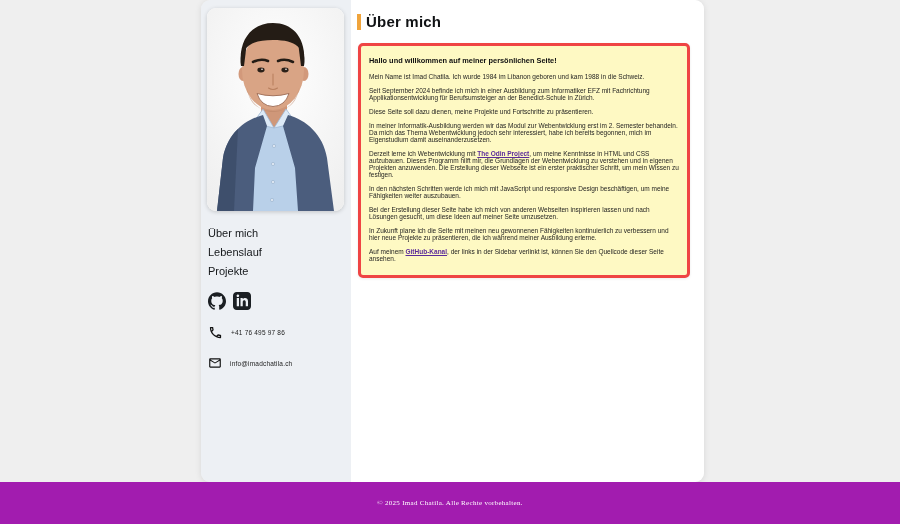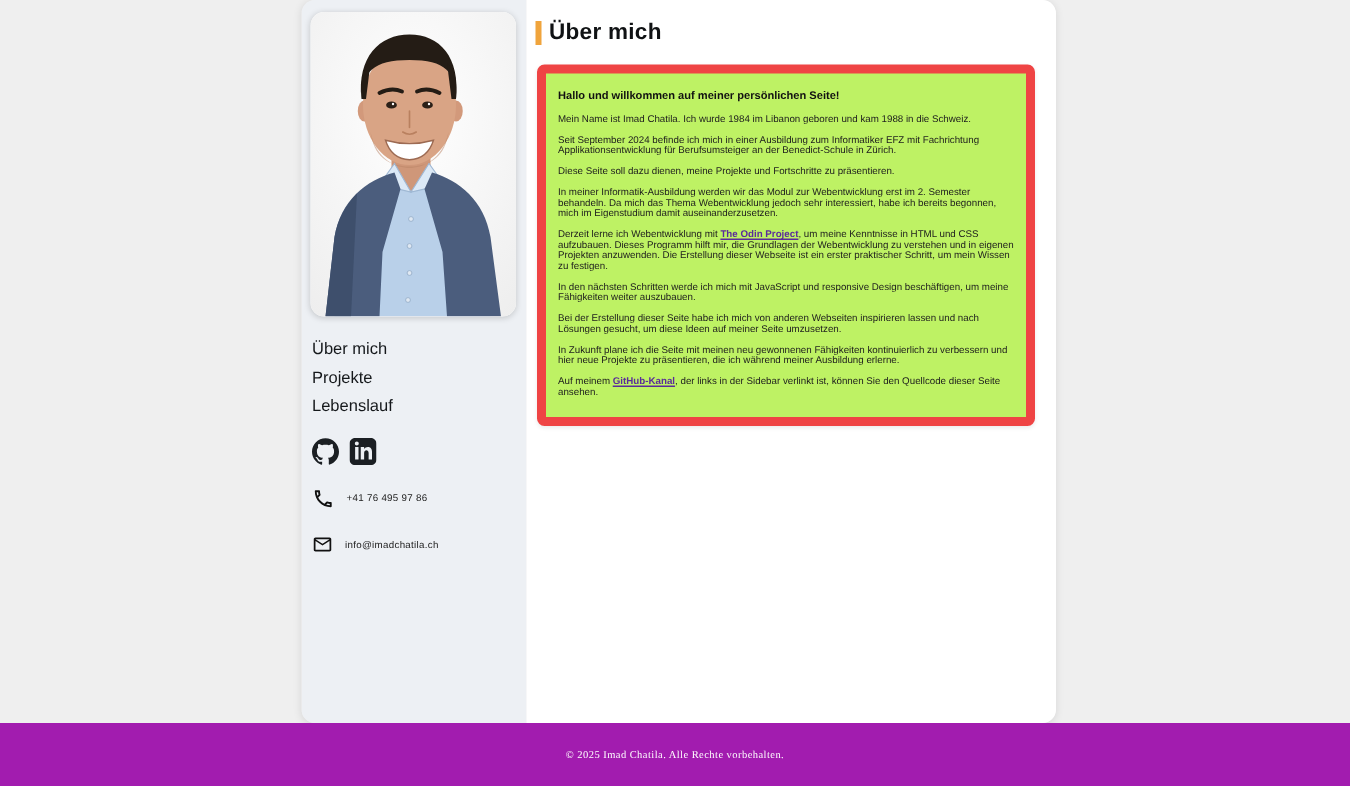--- a/index.html
+++ b/index.html
@@ -71,22 +71,22 @@
   }
   .page-title {
     font-size: 15px;
     font-weight: bold;
     color: #101214;
     letter-spacing: 0.2px;
   }
   .card {
     margin: 13px 0 0 1px;
     width: 332px;
-    background: #bef264;
-    border: 6px solid #ef4444;
+    background: #fef9c3;
+    border: 3px solid #ef4444;
     border-radius: 5px;
     box-shadow: 0 1px 3px rgba(0,0,0,0.08);
     padding: 11px 8px 6px 8px;
   }
   .card p {
     font-size: 6.5px;
     line-height: 1.08;
     color: #1d1d1d;
     margin-bottom: 7px;
   }
@@ -170,22 +170,22 @@
         <circle cx="79" cy="61.3" r="0.8" fill="#ffffff"></circle>
 
         <path d="M66,66 L66,77 M61.5,80 Q66,83 70.5,80" stroke="#b9805f" stroke-width="1.1" fill="none" stroke-linecap="round"></path>
 
         <path d="M50,85.5 Q66,90 82,85.5 Q78,98 66,98.5 Q54,98 50,85.5 Z" fill="#ffffff" stroke="#9c6a52" stroke-width="0.9"></path>
       </svg>
     </div>
 
     <nav class="nav">
       <div class="nav-item">Über mich</div>
+      <div class="nav-item">Lebenslauf</div>
       <div class="nav-item">Projekte</div>
-      <div class="nav-item">Lebenslauf</div>
     </nav>
 
     <div class="social">
       <svg width="18" height="18" viewBox="0 0 24 24">
         <path fill="#1b1f23" d="M12 .297c-6.63 0-12 5.373-12 12 0 5.303 3.438 9.8 8.205 11.385.6.113.82-.258.82-.577 0-.285-.01-1.04-.015-2.04-3.338.724-4.042-1.61-4.042-1.61C4.422 18.07 3.633 17.7 3.633 17.7c-1.087-.744.084-.729.084-.729 1.205.084 1.838 1.236 1.838 1.236 1.07 1.835 2.809 1.305 3.495.998.108-.776.417-1.305.76-1.605-2.665-.3-5.466-1.332-5.466-5.93 0-1.31.465-2.38 1.235-3.22-.135-.303-.54-1.523.105-3.176 0 0 1.005-.322 3.3 1.23.96-.267 1.98-.399 3-.405 1.02.006 2.04.138 3 .405 2.28-1.552 3.285-1.23 3.285-1.23.645 1.653.24 2.873.12 3.176.765.84 1.23 1.91 1.23 3.22 0 4.61-2.805 5.625-5.475 5.92.42.36.81 1.096.81 2.22 0 1.606-.015 2.896-.015 3.286 0 .315.21.69.825.57C20.565 22.092 24 17.592 24 12.297c0-6.627-5.373-12-12-12"></path>
       </svg>
       <svg width="18" height="18" viewBox="0 0 24 24">
         <path fill="#1b1f23" d="M19 0h-14c-2.761 0-5 2.239-5 5v14c0 2.761 2.239 5 5 5h14c2.762 0 5-2.239 5-5v-14c0-2.761-2.238-5-5-5zm-11 19h-3v-11h3v11zm-1.5-12.268c-.966 0-1.75-.79-1.75-1.764s.784-1.764 1.75-1.764 1.75.79 1.75 1.764-.783 1.764-1.75 1.764zm13.5 12.268h-3v-5.604c0-3.368-4-3.113-4 0v5.604h-3v-11h3v1.765c1.396-2.586 7-2.777 7 2.476v6.759z"></path>
       </svg>
     </div>

